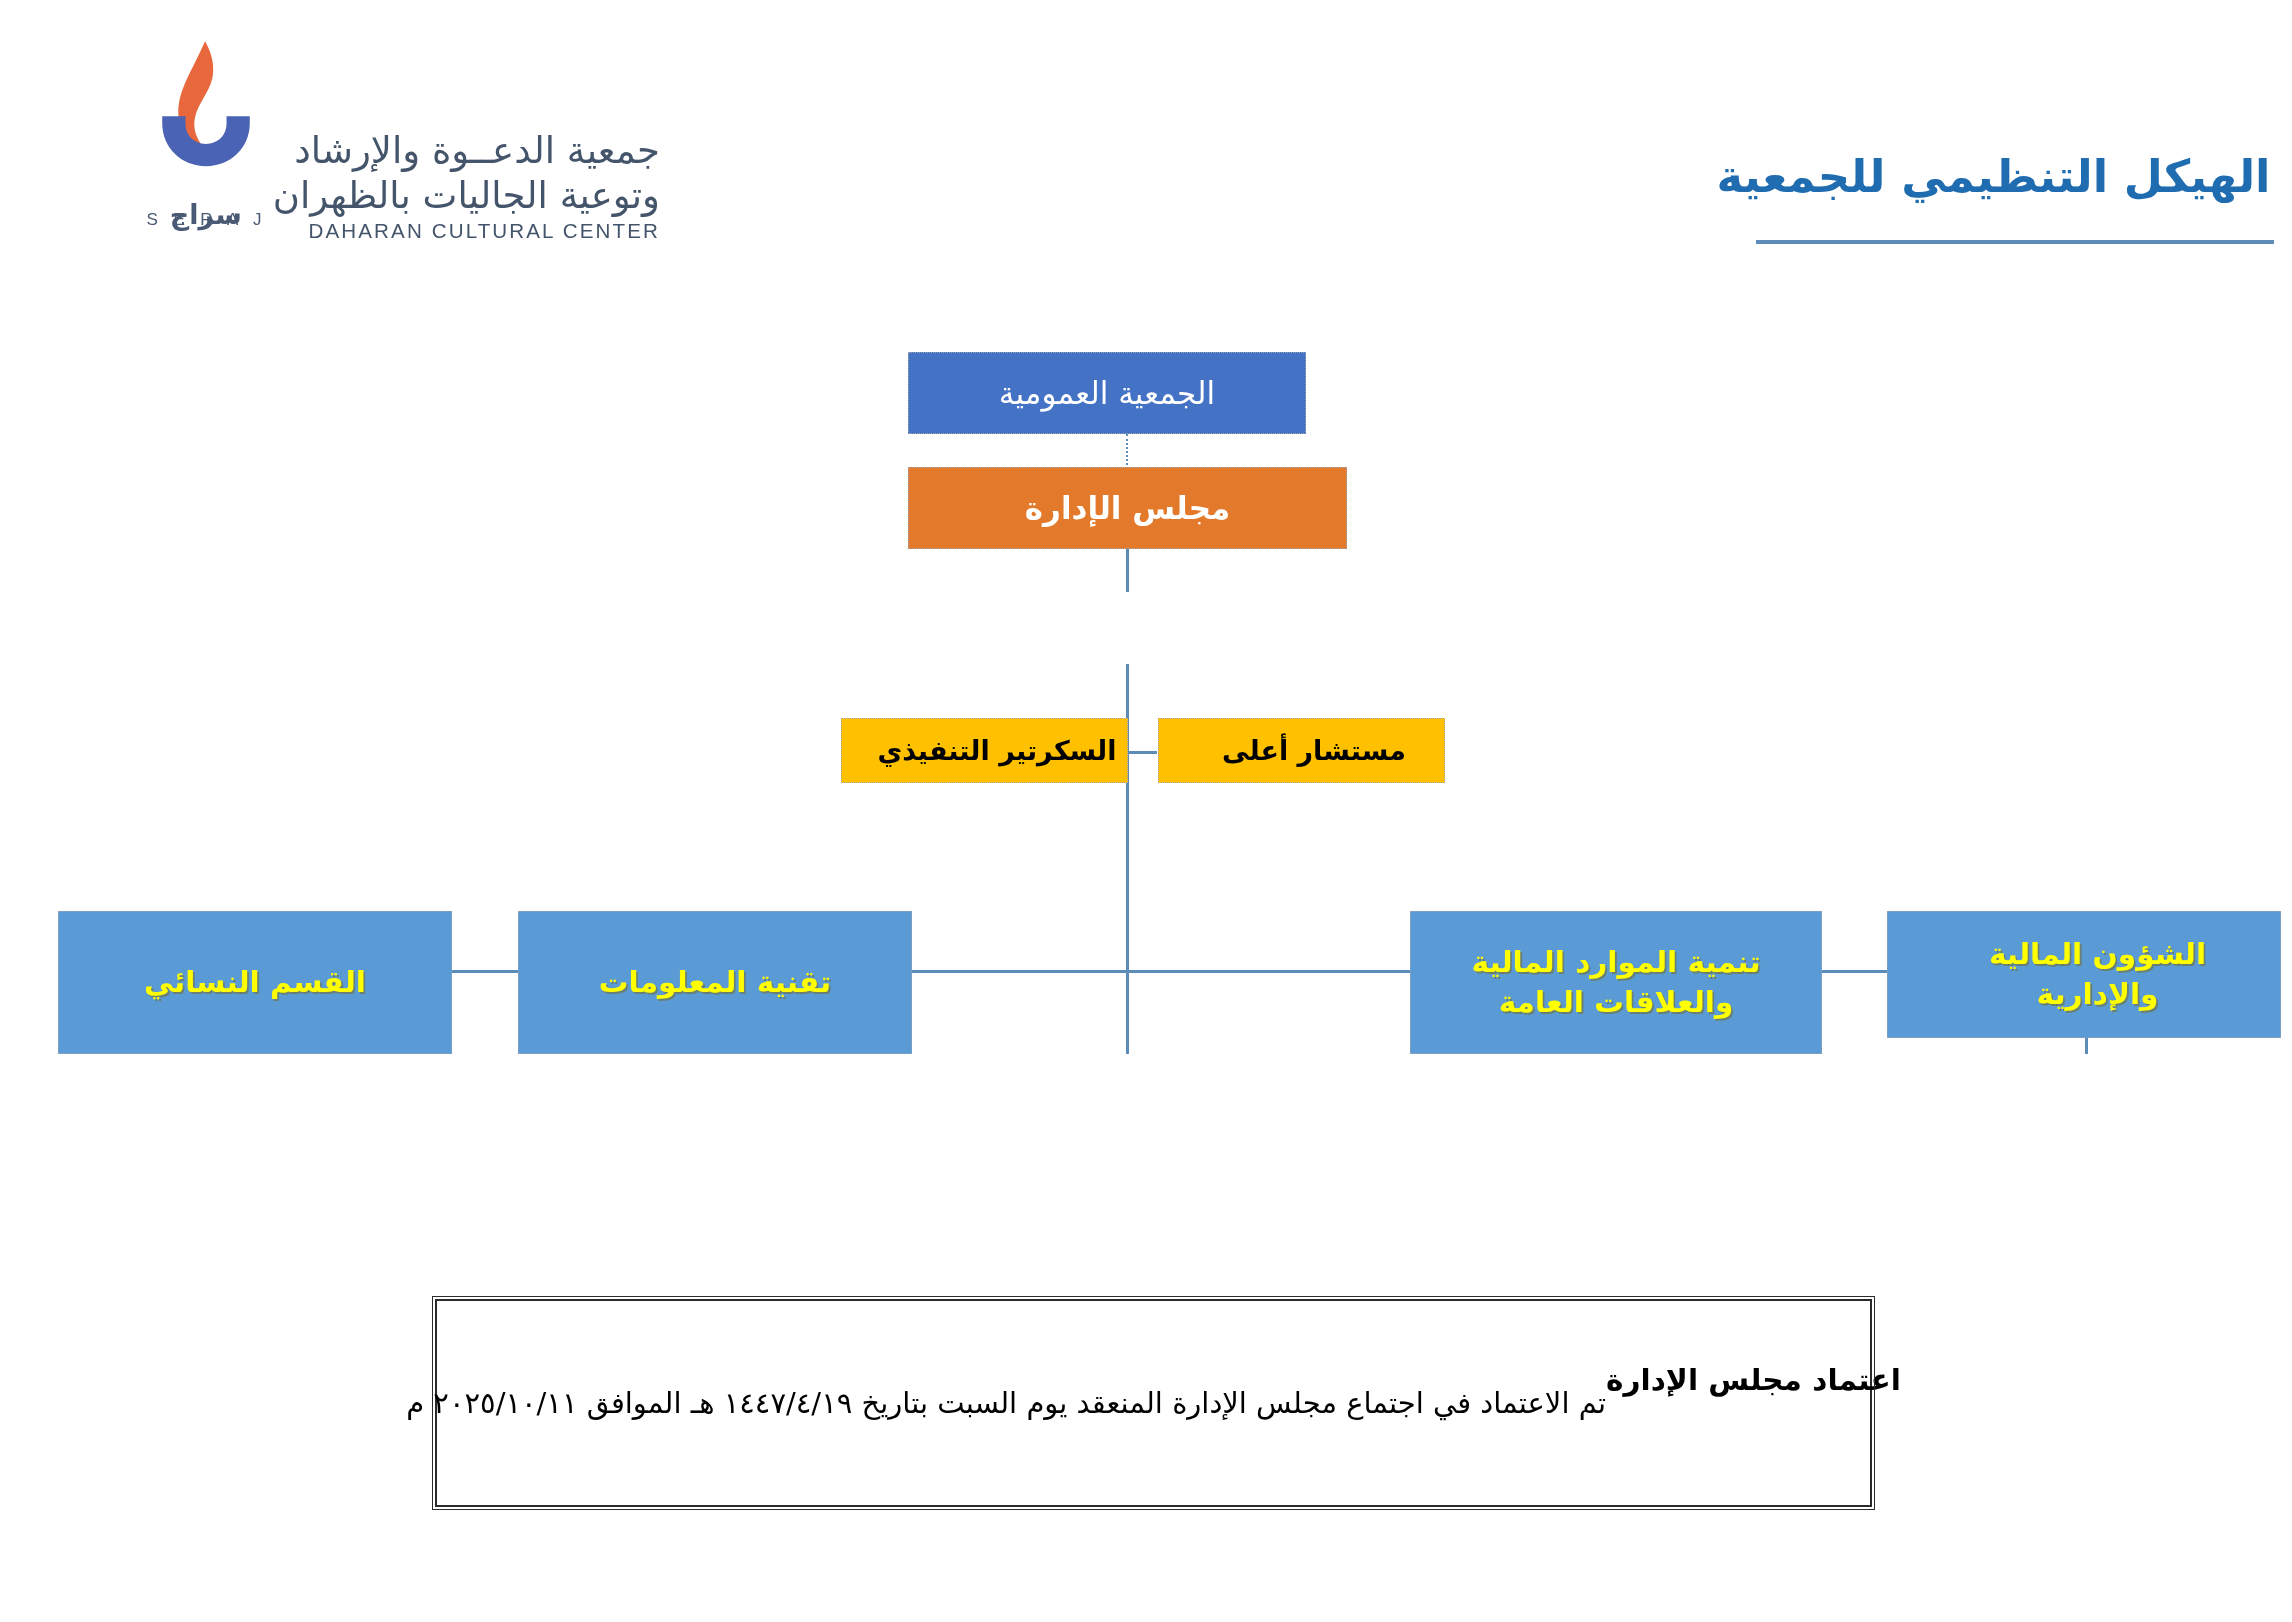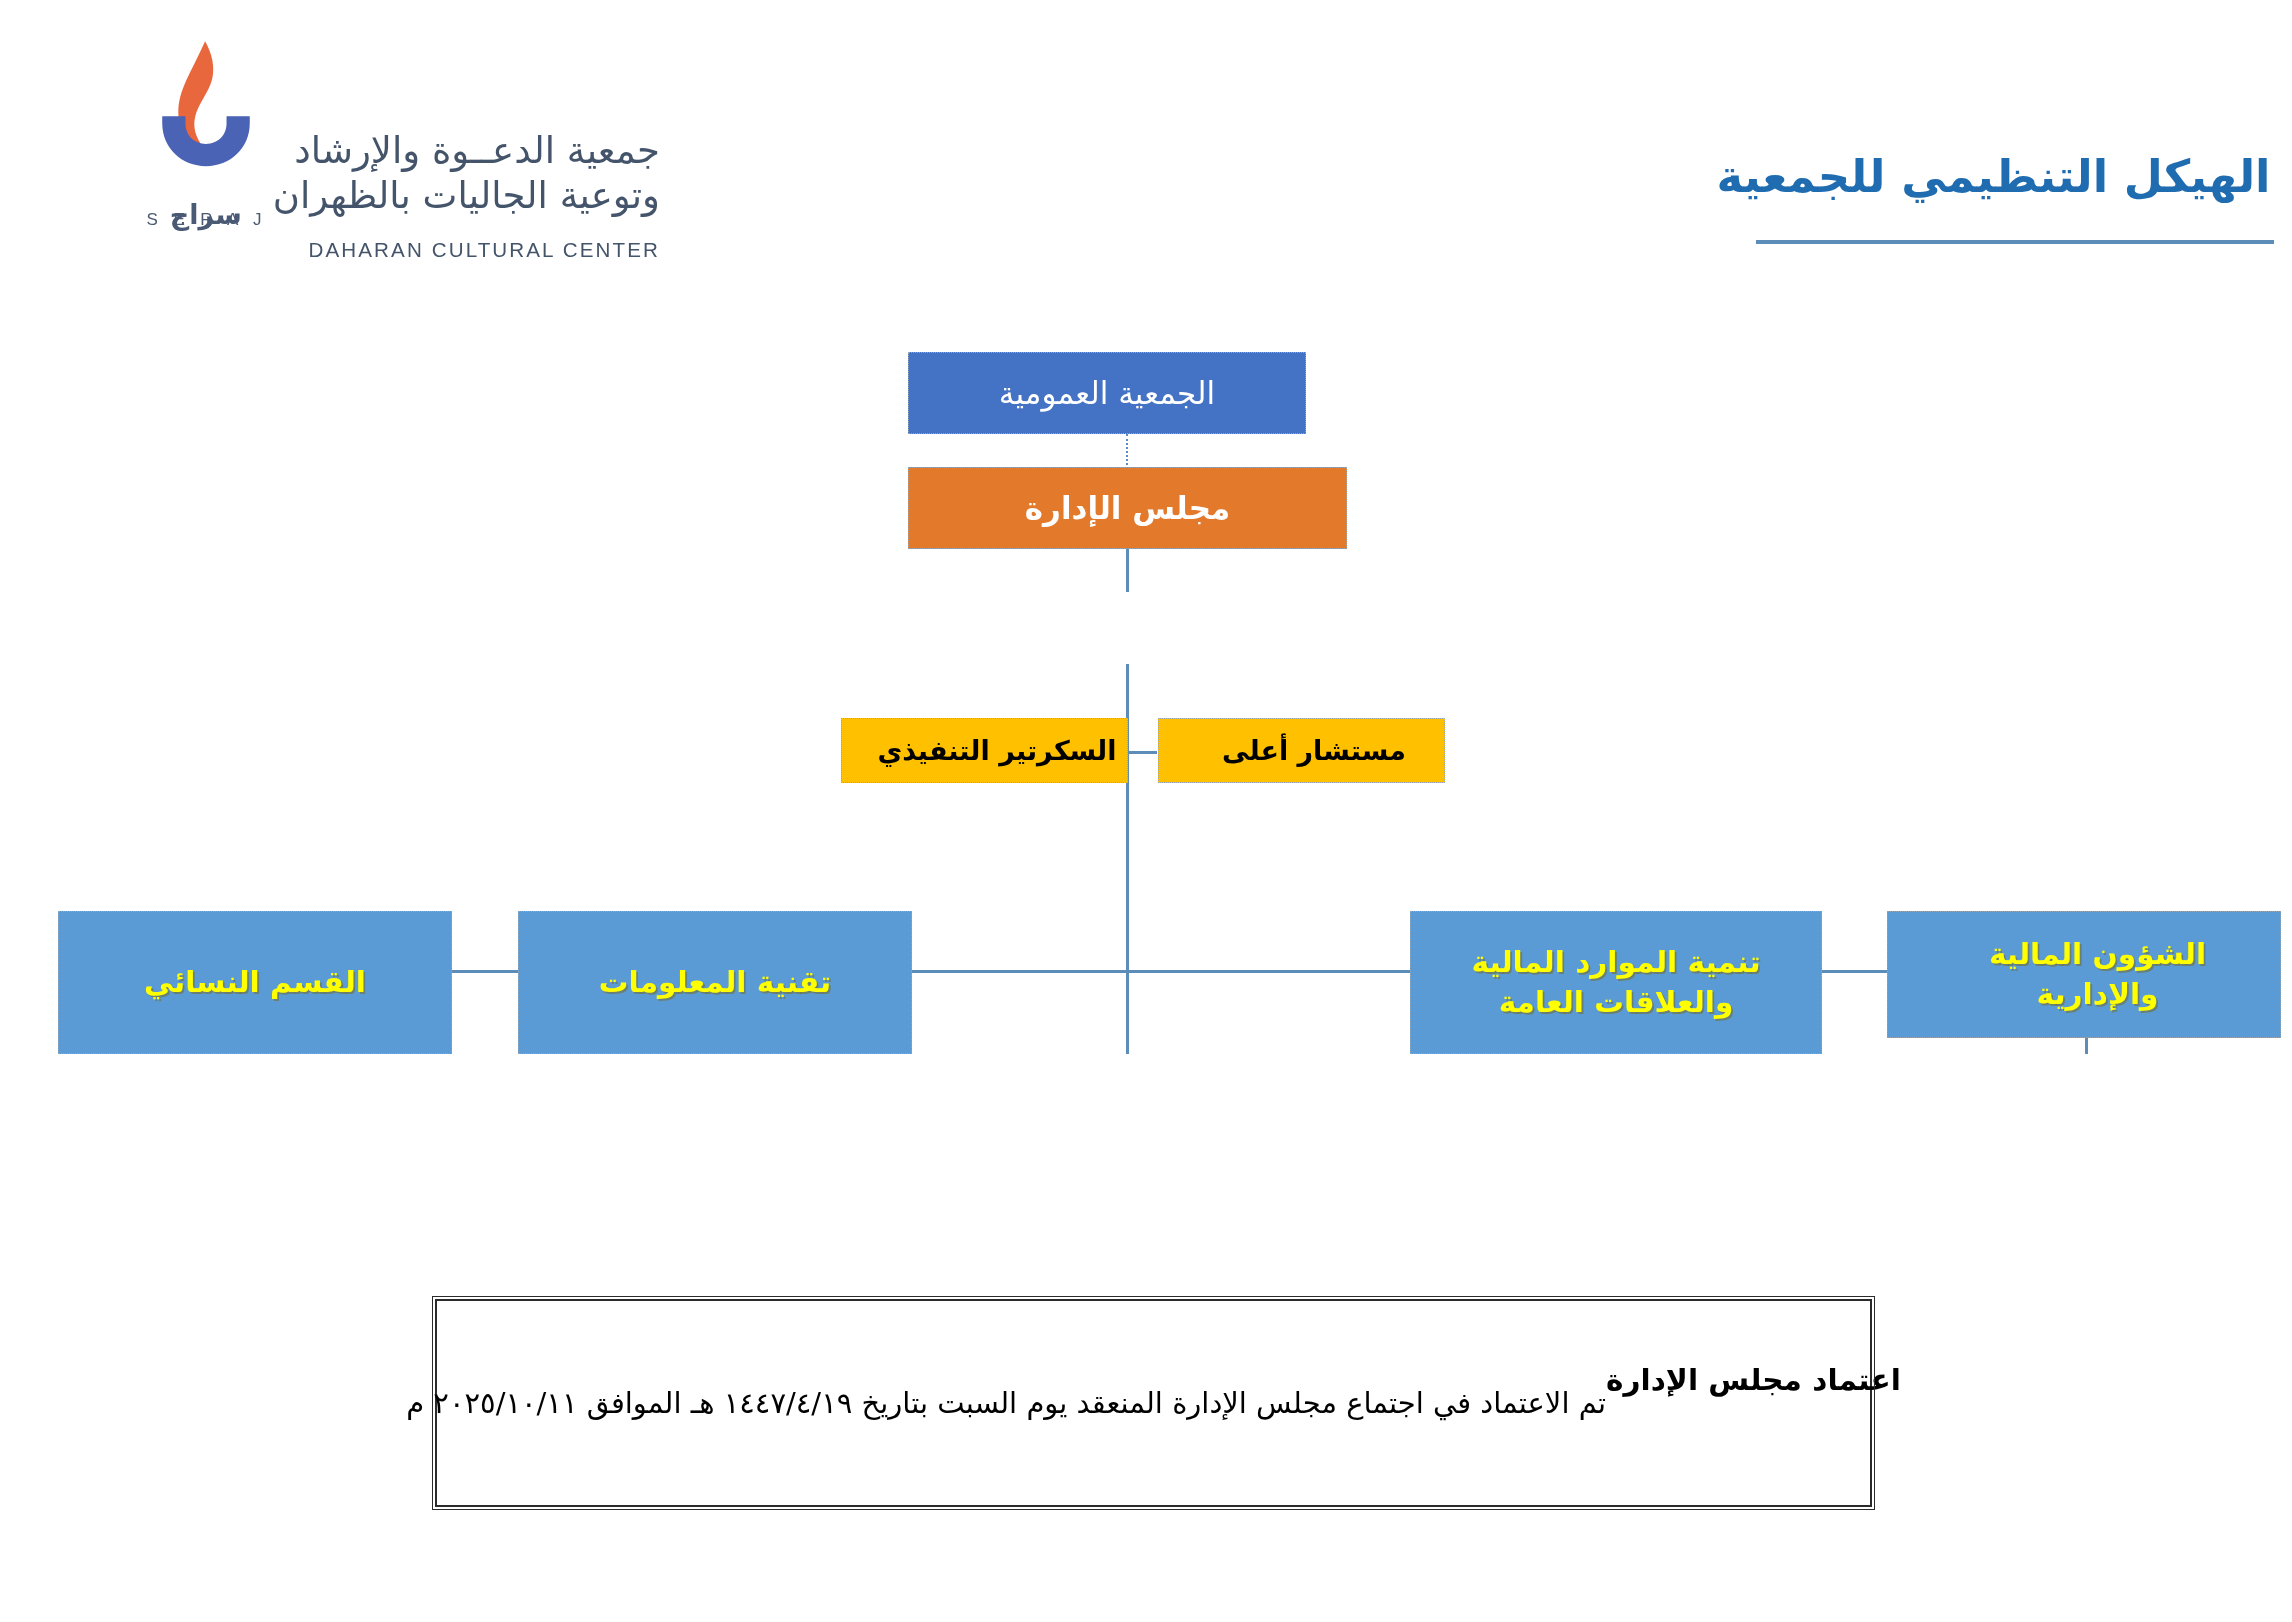--- a/index.html
+++ b/index.html
@@ -71,21 +71,21 @@
     direction: rtl;
   }
   .logo-ar-line {
     font-size: 37px;
     color: #44546a;
     line-height: 1.22;
     white-space: nowrap;
     font-weight: 400;
   }
   #logo-latin-line {
-    margin-top: 20px;
+    margin-top: 1px;
     font-size: 20.6px;
     letter-spacing: 2.1px;
     color: #44546a;
     font-family: "Liberation Sans", sans-serif;
     direction: ltr;
     text-align: right;
     white-space: nowrap;
   }
 
   #page-title {

